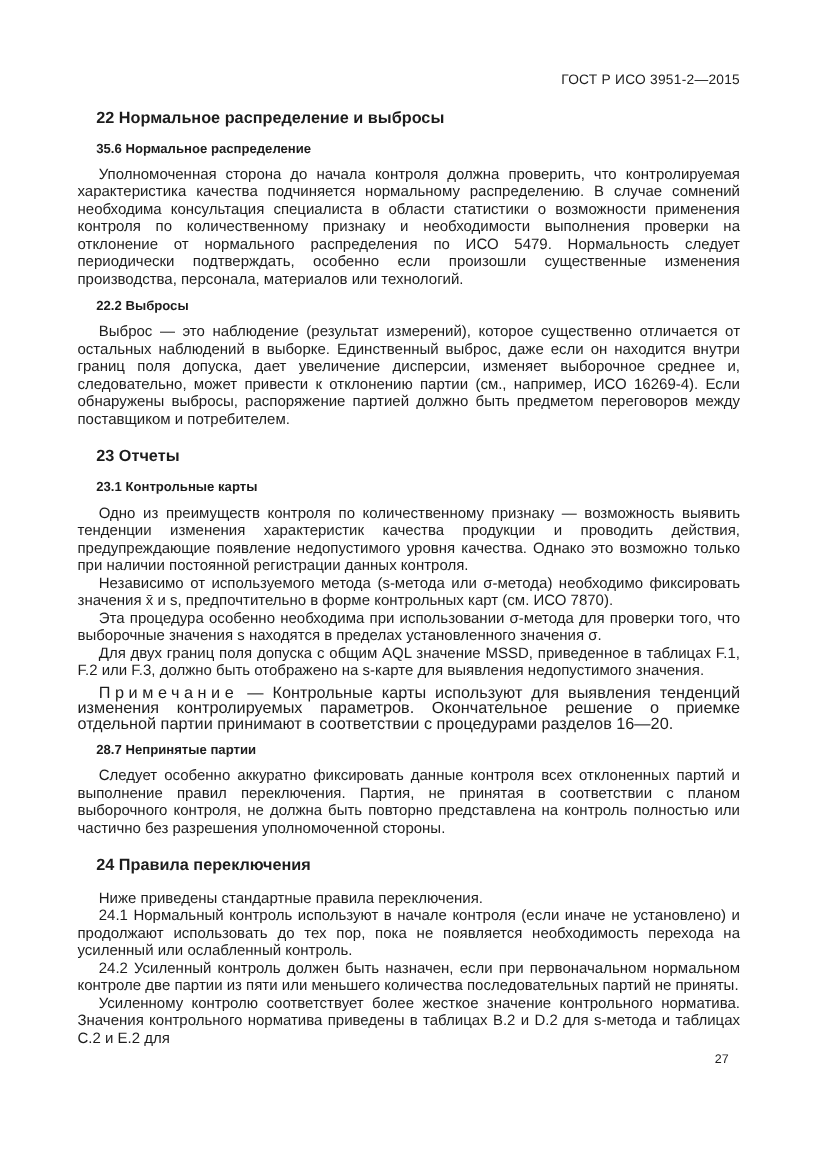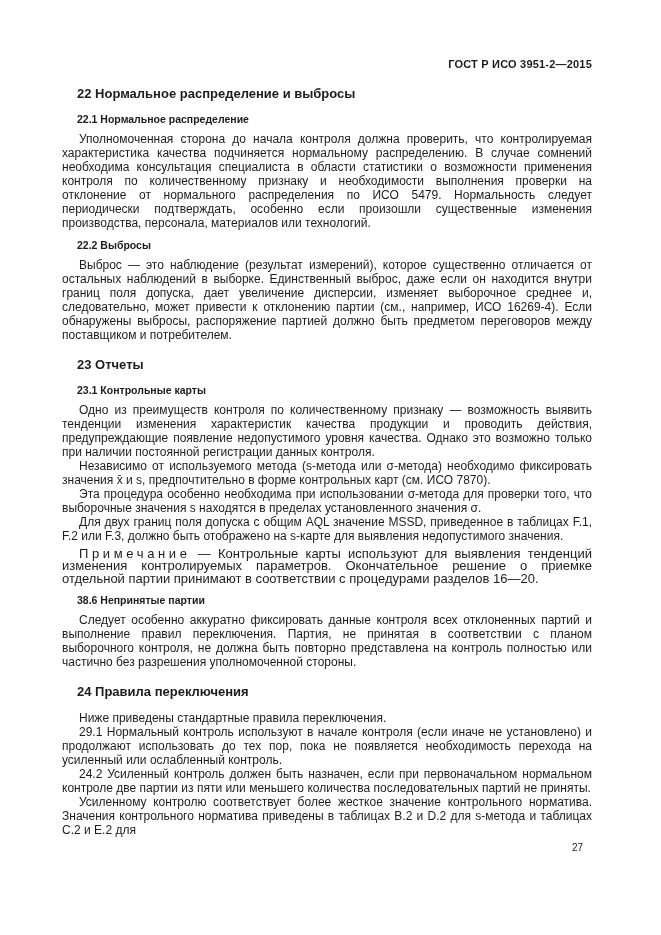--- a/index.html
+++ b/index.html
@@ -18,21 +18,21 @@
     position: relative;
     width: 661px;
     height: 935px;
     background: #ffffff;
     box-sizing: border-box;
     padding: 57px 69px 0 62px;
   }
   .running-header {
     text-align: right;
     font-size: 11px;
-    font-weight: bold;
+    font-weight: normal;
     line-height: 14px;
     letter-spacing: 0.2px;
   }
   .intro-list {
     margin-top: 18px;
   }
   .list-line {
     font-size: 10px;
     line-height: 13.5px;
     padding-left: 14px;
@@ -84,43 +84,43 @@
 </head>
 <body>
 
 <div class="page">
 
   <div class="running-header">ГОСТ Р ИСО 3951-2—2015</div>
 
 
   <h1 class="sec">22 Нормальное распределение и выбросы</h1>
 
-  <h2 class="sub">22.1 Нормальное распределение</h2>
+  <h2 class="sub">35.6 Нормальное распределение</h2>
   <p class="body">Уполномоченная сторона до начала контроля должна проверить, что контролируемая характеристика качества подчиняется нормальному распределению. В случае сомнений необходима консультация специалиста в области статистики о возможности применения контроля по количественному признаку и необходимости выполнения проверки на отклонение от нормального распределения по ИСО 5479. Нормальность следует периодически подтверждать, особенно если произошли существенные изменения производства, персонала, материалов или технологий.</p>
 
   <h2 class="sub">22.2 Выбросы</h2>
   <p class="body">Выброс — это наблюдение (результат измерений), которое существенно отличается от остальных наблюдений в выборке. Единственный выброс, даже если он находится внутри границ поля допуска, дает увеличение дисперсии, изменяет выборочное среднее и, следовательно, может привести к отклонению партии (см., например, ИСО 16269-4). Если обнаружены выбросы, распоряжение партией должно быть предметом переговоров между поставщиком и потребителем.</p>
 
   <h1 class="sec">23 Отчеты</h1>
 
   <h2 class="sub">23.1 Контрольные карты</h2>
   <p class="body">Одно из преимуществ контроля по количественному признаку — возможность выявить тенденции изменения характеристик качества продукции и проводить действия, предупреждающие появление недопустимого уровня качества. Однако это возможно только при наличии постоянной регистрации данных контроля.</p>
   <p class="body">Независимо от используемого метода (s-метода или σ-метода) необходимо фиксировать значения x̄ и s, предпочтительно в форме контрольных карт (см. ИСО 7870).</p>
   <p class="body">Эта процедура особенно необходима при использовании σ-метода для проверки того, что выборочные значения s находятся в пределах установленного значения σ.</p>
   <p class="body">Для двух границ поля допуска с общим AQL значение MSSD, приведенное в таблицах F.1, F.2 или F.3, должно быть отображено на s-карте для выявления недопустимого значения.</p>
 
   <p class="note">
     <span class="note-label">Примечание</span>
     <span>— Контрольные карты используют для выявления тенденций изменения контролируемых параметров. Окончательное решение о приемке отдельной партии принимают в соответствии с процедурами разделов 16—20.</span>
   </p>
 
-  <h2 class="sub">38.6 Непринятые партии</h2>
+  <h2 class="sub">28.7 Непринятые партии</h2>
   <p class="body">Следует особенно аккуратно фиксировать данные контроля всех отклоненных партий и выполнение правил переключения. Партия, не принятая в соответствии с планом выборочного контроля, не должна быть повторно представлена на контроль полностью или частично без разрешения уполномоченной стороны.</p>
 
   <h1 class="sec">24 Правила переключения</h1>
   <p class="body">Ниже приведены стандартные правила переключения.</p>
-  <p class="body">29.1 Нормальный контроль используют в начале контроля (если иначе не установлено) и продолжают использовать до тех пор, пока не появляется необходимость перехода на усиленный или ослабленный контроль.</p>
+  <p class="body">24.1 Нормальный контроль используют в начале контроля (если иначе не установлено) и продолжают использовать до тех пор, пока не появляется необходимость перехода на усиленный или ослабленный контроль.</p>
   <p class="body">24.2 Усиленный контроль должен быть назначен, если при первоначальном нормальном контроле две партии из пяти или меньшего количества последовательных партий не приняты.</p>
   <p class="body">Усиленному контролю соответствует более жесткое значение контрольного норматива. Значения контрольного норматива приведены в таблицах B.2 и D.2 для s-метода и таблицах C.2 и E.2 для</p>
 
   <div class="page-number">27</div>
 
 </div>
 
 </body></html>

